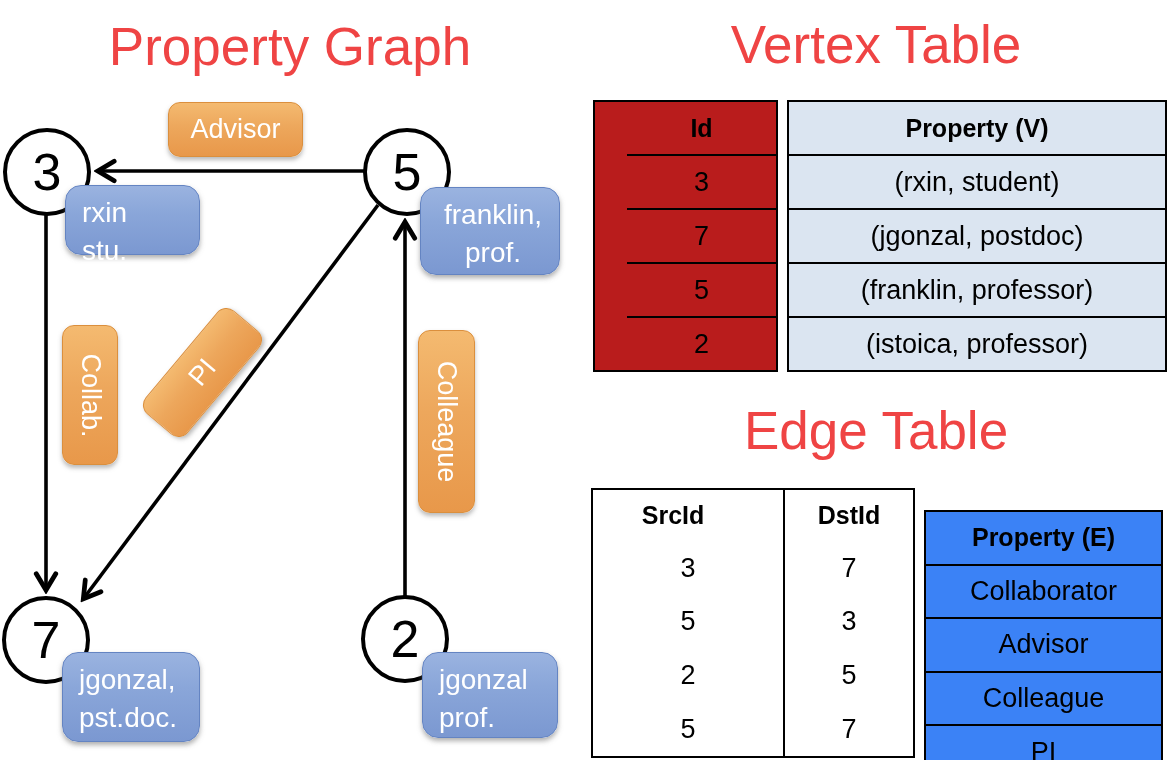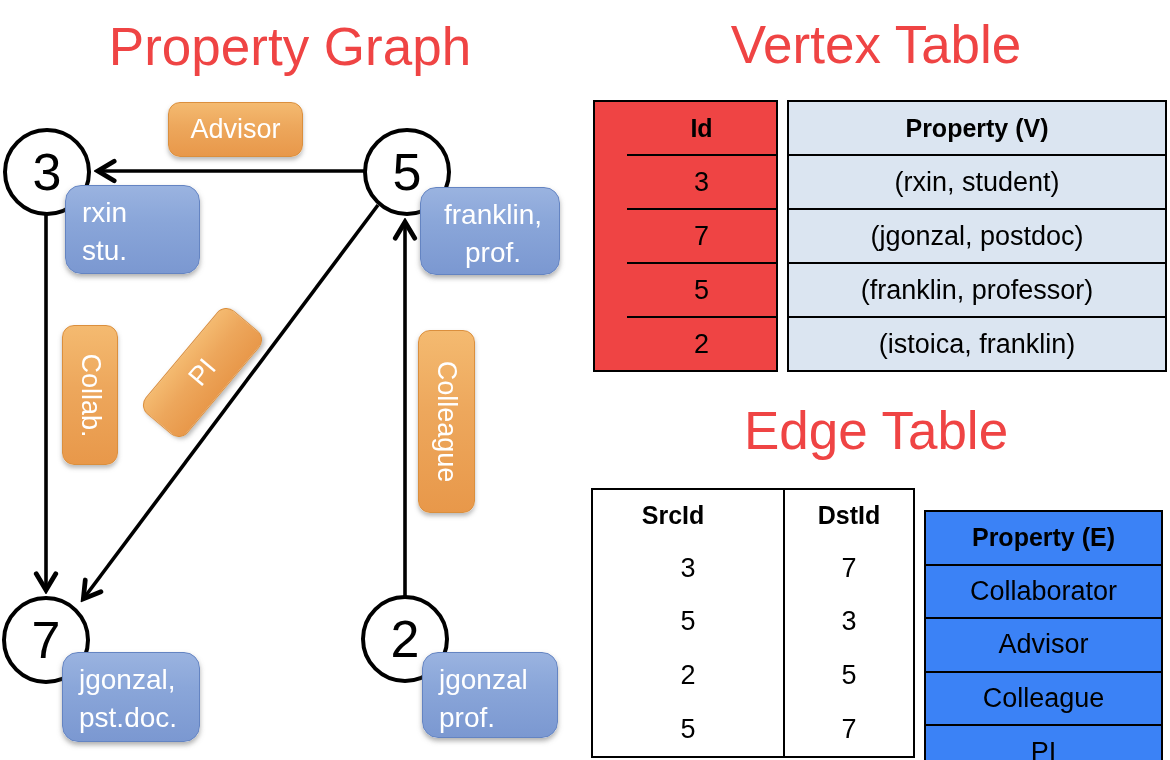--- a/index.html
+++ b/index.html
@@ -50,21 +50,21 @@
     background:linear-gradient(180deg,#9ab3e0 0%,#8aa6d9 40%,#7b98d1 100%);
     border:1.5px solid #6484c2;
     box-shadow:0 3px 5px rgba(110,110,110,.55);
     box-sizing:border-box;
     color:#fff;
     font-size:28px;line-height:1.35;
     padding:8px 10px 6px 16px;
     z-index:4;
   }
   .vprop span{display:block;}
-  .b-rxin{left:65px;top:185px;width:135px;height:89px;}
+  .b-rxin{left:65px;top:185px;width:135px;height:70px;}
   .b-franklin{left:420px;top:187px;width:140px;height:88px;text-align:center;}
   .b-jgonzal{left:62px;top:652px;width:138px;height:90px;}
   .b-istoica{left:422px;top:652px;width:136px;height:86px;}
 
   .elabel{
     position:absolute;
     border-radius:12px;
     background:linear-gradient(180deg,#f4ba70 0%,#eda75c 45%,#e8984a 100%);
     border:1px solid #db8f3d;
     box-shadow:0 3px 4px rgba(120,120,120,.5);
@@ -89,21 +89,21 @@
   }
   .tbl-col .cell{
     flex:1;
     display:flex;align-items:center;justify-content:center;
     font-size:27px;
     white-space:nowrap;
   }
   .tbl-col .cell + .cell{border-top:2.5px solid #000;}
   .tbl-col .hdr{font-weight:bold;font-size:25px;}
 
-  .vt-id{left:593px;top:100px;width:185px;height:272px;background:#ef4444;padding-left:32px;}
+  .vt-id{left:593px;top:100px;width:185px;height:272px;background:#b91c1c;padding-left:32px;}
   .vt-prop{left:787px;top:100px;width:380px;height:272px;background:#dbe5f1;}
 
   .et-ids{left:591px;top:488px;width:324px;height:270px;background:#fff;
           display:grid;grid-template-columns:1fr 1fr;}
   .et-ids .cell{display:flex;align-items:center;justify-content:center;}
   .et-ids .cell.c2{border-left:2.5px solid #000;}
   .et-ids .cell.bt{border-top:2.5px solid #000;}
   .et-ids .cell + .cell{border-top:none;margin-left:30px;}
   .et-prop{left:924px;top:510px;width:239px;height:270px;background:#3b82f6;}
 </style>
@@ -177,21 +177,21 @@
     <div class="cell">7</div>
     <div class="cell">5</div>
     <div class="cell">2</div>
   </div>
 
   <div class="tbl-col vt-prop">
     <div class="cell hdr">Property (V)</div>
     <div class="cell">(rxin, student)</div>
     <div class="cell">(jgonzal, postdoc)</div>
     <div class="cell">(franklin, professor)</div>
-    <div class="cell">(istoica, franklin)</div>
+    <div class="cell">(istoica, professor)</div>
   </div>
 
   <div class="tbl-col et-ids">
     <div class="cell hdr">SrcId</div>
     <div class="cell hdr c2">DstId</div>
     <div class="cell bt">3</div>
     <div class="cell bt c2">7</div>
     <div class="cell bt">5</div>
     <div class="cell bt c2">3</div>
     <div class="cell bt">2</div>

